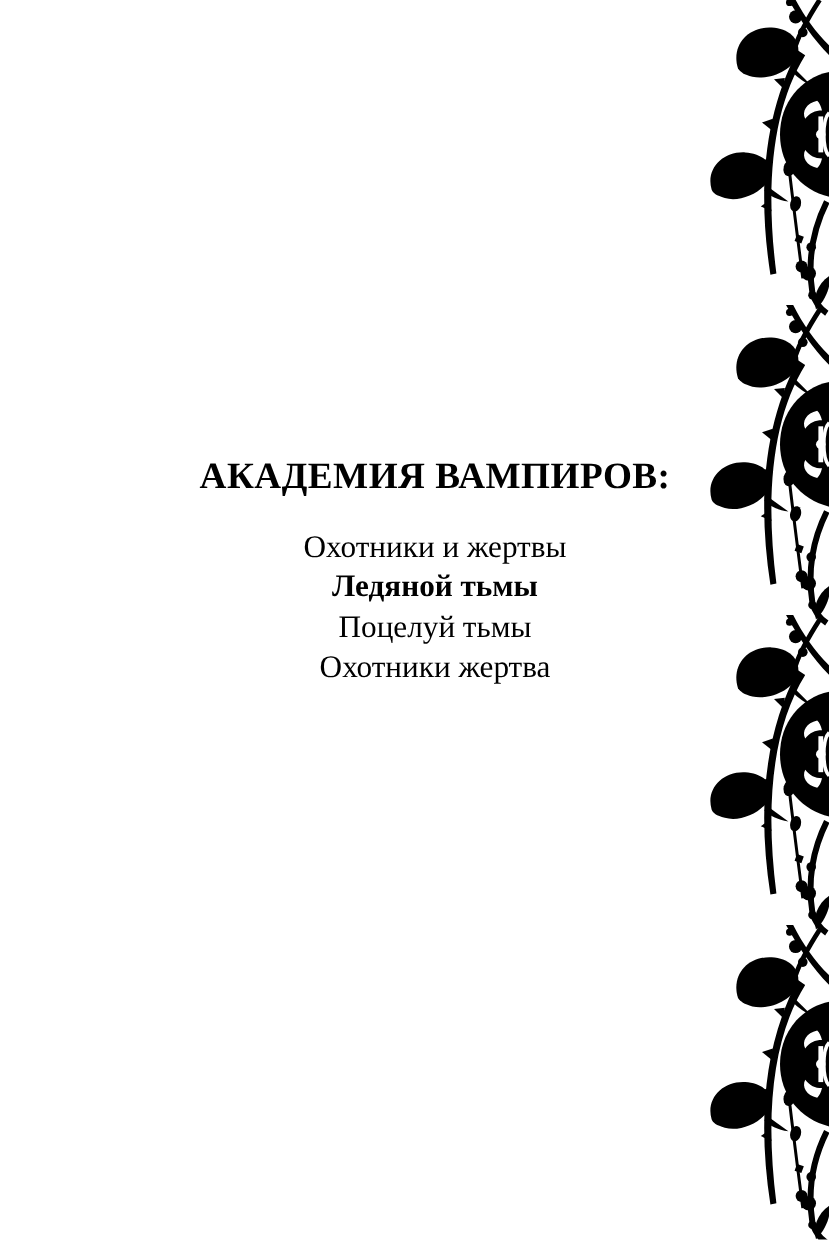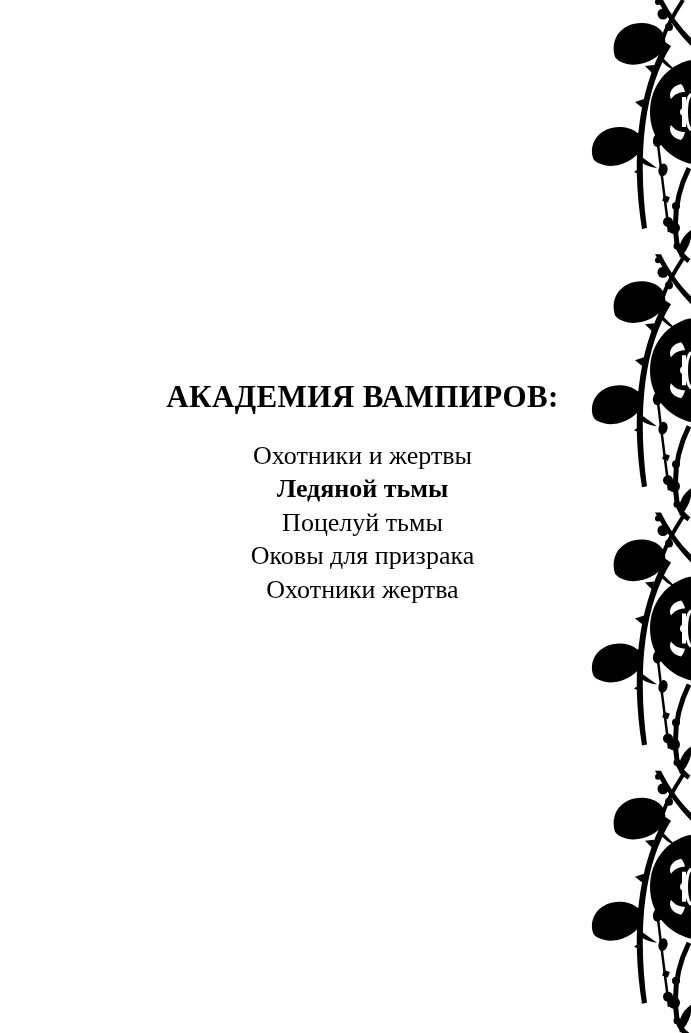--- a/index.html
+++ b/index.html
@@ -47,21 +47,20 @@
 <body>
 
 <div class="page">
 
   <div class="text-block">
     <h1 class="series-heading">АКАДЕМИЯ ВАМПИРОВ:</h1>
     <ul class="series-titles">
       <li>Охотники и жертвы</li>
       <li class="em">Ледяной тьмы</li>
       <li>Поцелуй тьмы</li>
-      <li>Оковы для призрака</li>
       <li>Охотники жертва</li>
     </ul>
   </div>
 
   <svg class="border-ornament" viewBox="0 0 106 1033" xmlns="http://www.w3.org/2000/svg" aria-hidden="true">
     <defs>
       <g id="vine-tile" fill="#000000">
 
         <path d="M70,-4 C80,14 92,32 106,46 L106,38 C94,26 84,12 76,-4 Z"></path>
         <path d="M98,0 C89,14 82,26 78,38" fill="none" stroke="#000" stroke-width="4"></path>

